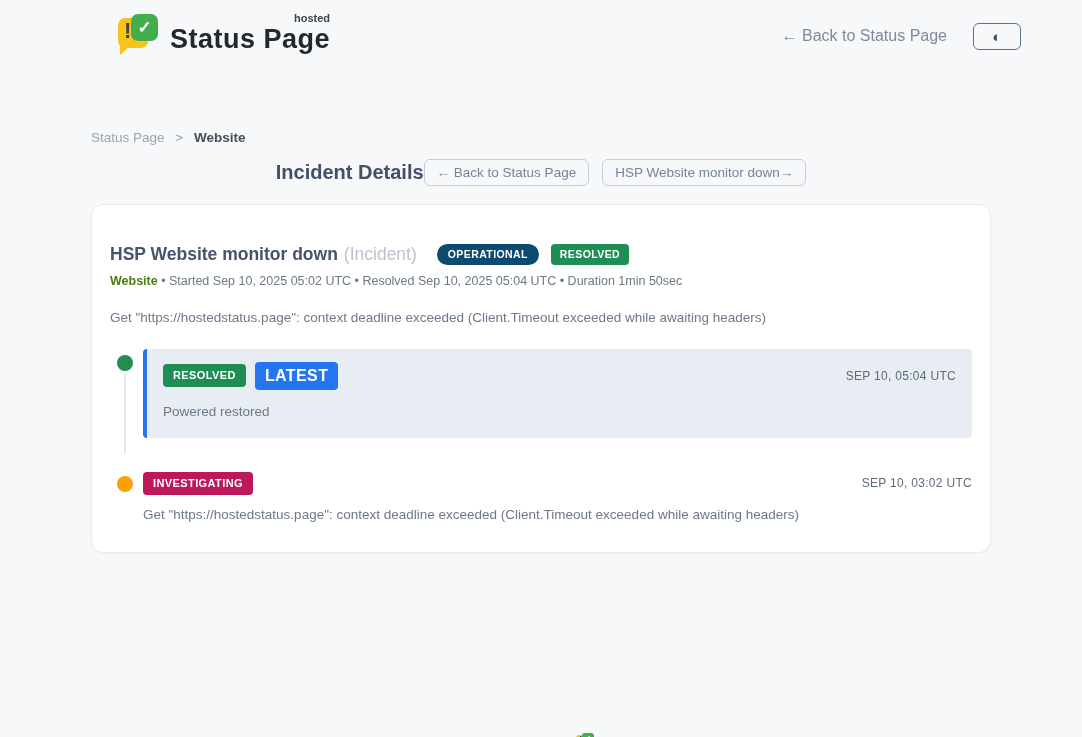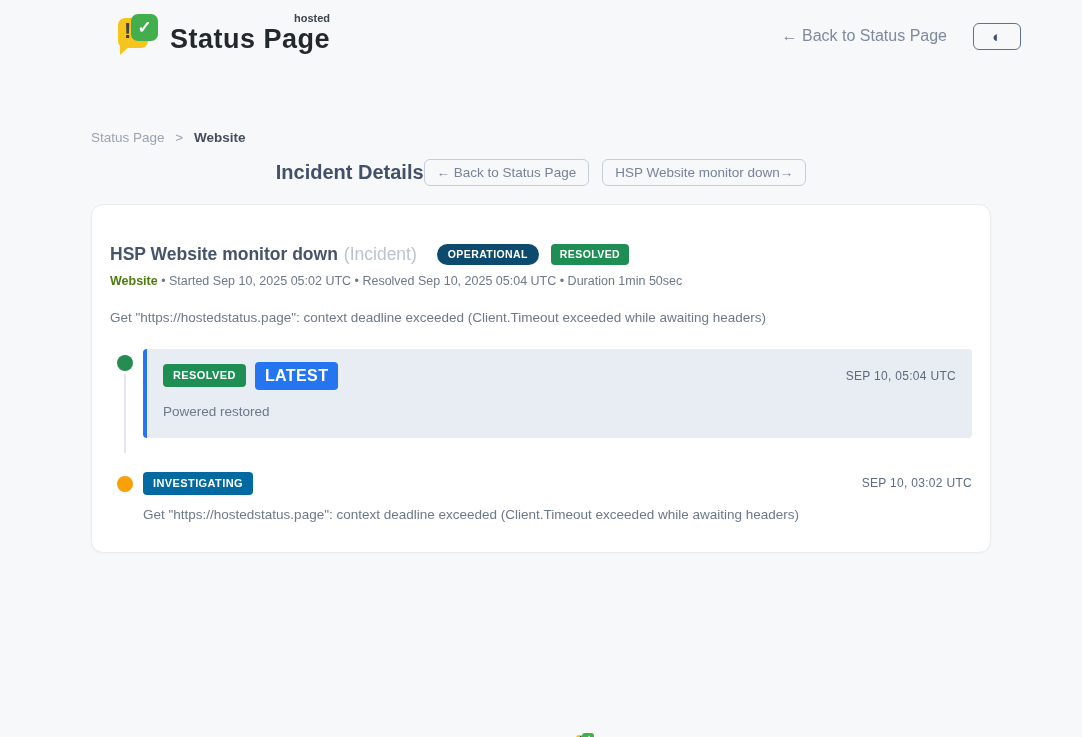--- a/index.html
+++ b/index.html
@@ -112,21 +112,21 @@
   .dot-green { background: #258c52; }
   .dot-orange { background: #f9a008; }
   .timeline-content { flex: 1; margin-left: 10px; }
   .timeline-entry-highlight {
     background: #e8ecf3; border-left: 4px solid #2575f0; border-radius: 4px;
     padding: 13px 16px 19px 16px;
   }
   .entry-head { display: flex; align-items: center; }
   .badge-resolved-tl { background: #1e8e55; border-radius: 4px; padding: 6px 10px; font-size: 11px; }
   .badge-latest { background: #2575f0; border-radius: 4px; padding: 6px 10px; font-size: 16px; margin-left: 9px; }
-  .badge-investigating { background: #0369a1; border-radius: 4px; padding: 6px 10px; font-size: 11px; }
+  .badge-investigating { background: #be185d; border-radius: 4px; padding: 6px 10px; font-size: 11px; }
   .entry-time { margin-left: auto; font-size: 12px; color: #5d6a7d; letter-spacing: 0.3px; }
   .entry-message { margin-top: 14px; font-size: 13.5px; color: #6d7889; }
   .timeline-item-plain .entry-message { margin-top: 12px; }
   .timeline-item-plain .timeline-content { padding-top: 2px; padding-right: 0; }
 
   
   .footer { margin-top: 180px; padding-bottom: 24px; text-align: center; }
   .powered { display: inline-flex; align-items: center; gap: 8px; font-size: 15.5px; color: #5e6a7b; }
   .mini-logo { position: relative; width: 20px; height: 20px; display: inline-block; }
   .mini-bubble {

